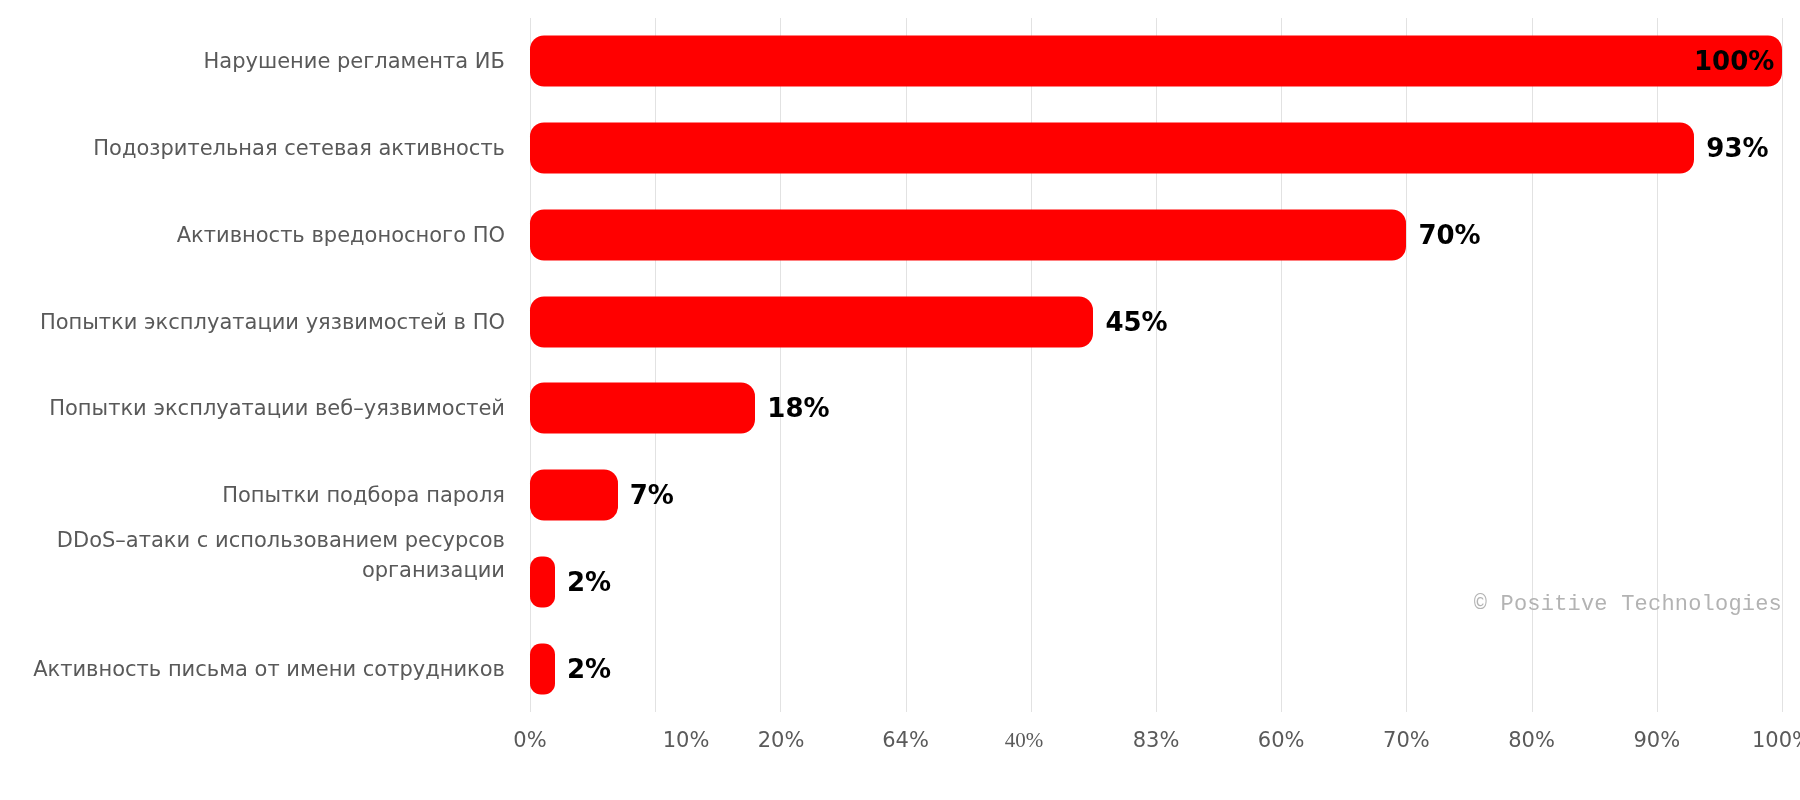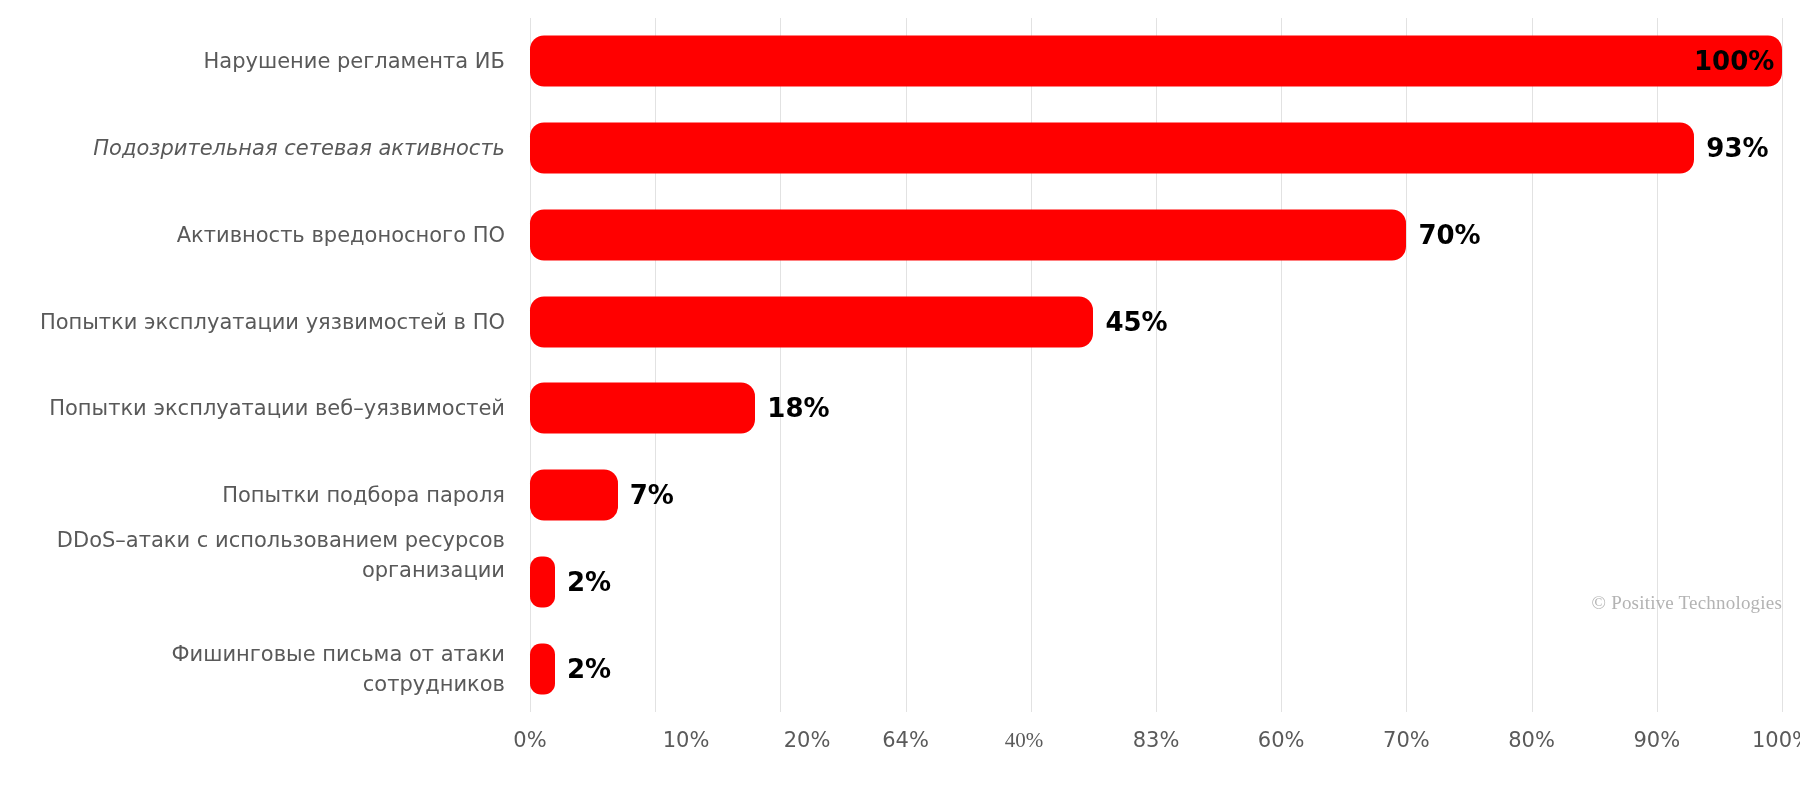--- a/index.html
+++ b/index.html
@@ -81,41 +81,41 @@
     font-family: "DejaVu Sans", "Liberation Sans", sans-serif;
   }
   .bar-value.inside {
     text-align: right;
   }
 
   #copyright {
     position: absolute;
     right: 18px;
     top: 592px;
-    font-size: 19px;
+    font-size: 22px;
     color: #b3b3b3;
-    font-family: Liberation Serif, serif;
+    font-family: Liberation Mono, monospace;
     letter-spacing: 0.2px;
     text-align: center;
   }
 </style>
 </head>
 <body>
 
 <div id="chart-root">
 
   <div id="category-labels">
       <div class="cat-label" style="top: 61.375px;">Нарушение регламента ИБ</div>
-      <div class="cat-label" style="top: 148.125px; font-style: italic;">Подозрительная сетевая активность</div>
+      <div class="cat-label" style="top: 148.125px;">Подозрительная сетевая активность</div>
       <div class="cat-label" style="top: 234.875px;">Активность вредоносного ПО</div>
       <div class="cat-label" style="top: 321.625px;">Попытки эксплуатации уязвимостей в ПО</div>
       <div class="cat-label" style="top: 408.375px;">Попытки эксплуатации веб–уязвимостей</div>
       <div class="cat-label" style="top: 495.125px;">Попытки подбора пароля</div>
       <div class="cat-label" style="top: 555px;">DDoS–атаки с использованием ресурсов организации</div>
-      <div class="cat-label" style="top: 668.625px;">Фишинговые письма от атаки сотрудников</div>
+      <div class="cat-label" style="top: 668.625px;">Активность письма от имени сотрудников</div>
     </div>
 
   <div id="plot-area">
     <div id="gridlines">
         <div class="gridline" style="left: 0px;"></div>
         <div class="gridline" style="left: 125.2px;"></div>
         <div class="gridline" style="left: 250.4px;"></div>
         <div class="gridline" style="left: 375.6px;"></div>
         <div class="gridline" style="left: 500.8px;"></div>
         <div class="gridline" style="left: 626px;"></div>
@@ -133,21 +133,21 @@
         <div class="bar" style="width: 225.36px; top: 390.375px; background: rgb(255, 0, 0);"></div>
         <div class="bar" style="width: 87.64px; top: 477.125px; background: rgb(255, 0, 0);"></div>
         <div class="bar tiny" style="width: 25.04px; top: 563.875px; background: rgb(255, 0, 0);"></div>
         <div class="bar tiny" style="width: 25.04px; top: 650.625px; background: rgb(255, 0, 0);"></div>
       </div>
   </div>
 
   <div id="tick-labels">
       <div class="tick-label" style="left: 530px;">0%</div>
       <div class="tick-label" style="left: 686px;">10%</div>
-      <div class="tick-label" style="left: 807px;">20%</div>
+      <div class="tick-label" style="left: 781px;">20%</div>
       <div class="tick-label" style="left: 905.6px;">64%</div>
       <div class="tick-label" style="left: 1024px; font-family: Liberation Serif, serif;">40%</div>
       <div class="tick-label" style="left: 1156px;">83%</div>
       <div class="tick-label" style="left: 1281.2px;">60%</div>
       <div class="tick-label" style="left: 1406.4px;">70%</div>
       <div class="tick-label" style="left: 1531.6px;">80%</div>
       <div class="tick-label" style="left: 1656.8px;">90%</div>
       <div class="tick-label" style="left: 1782px;">100%</div>
     </div>
 

